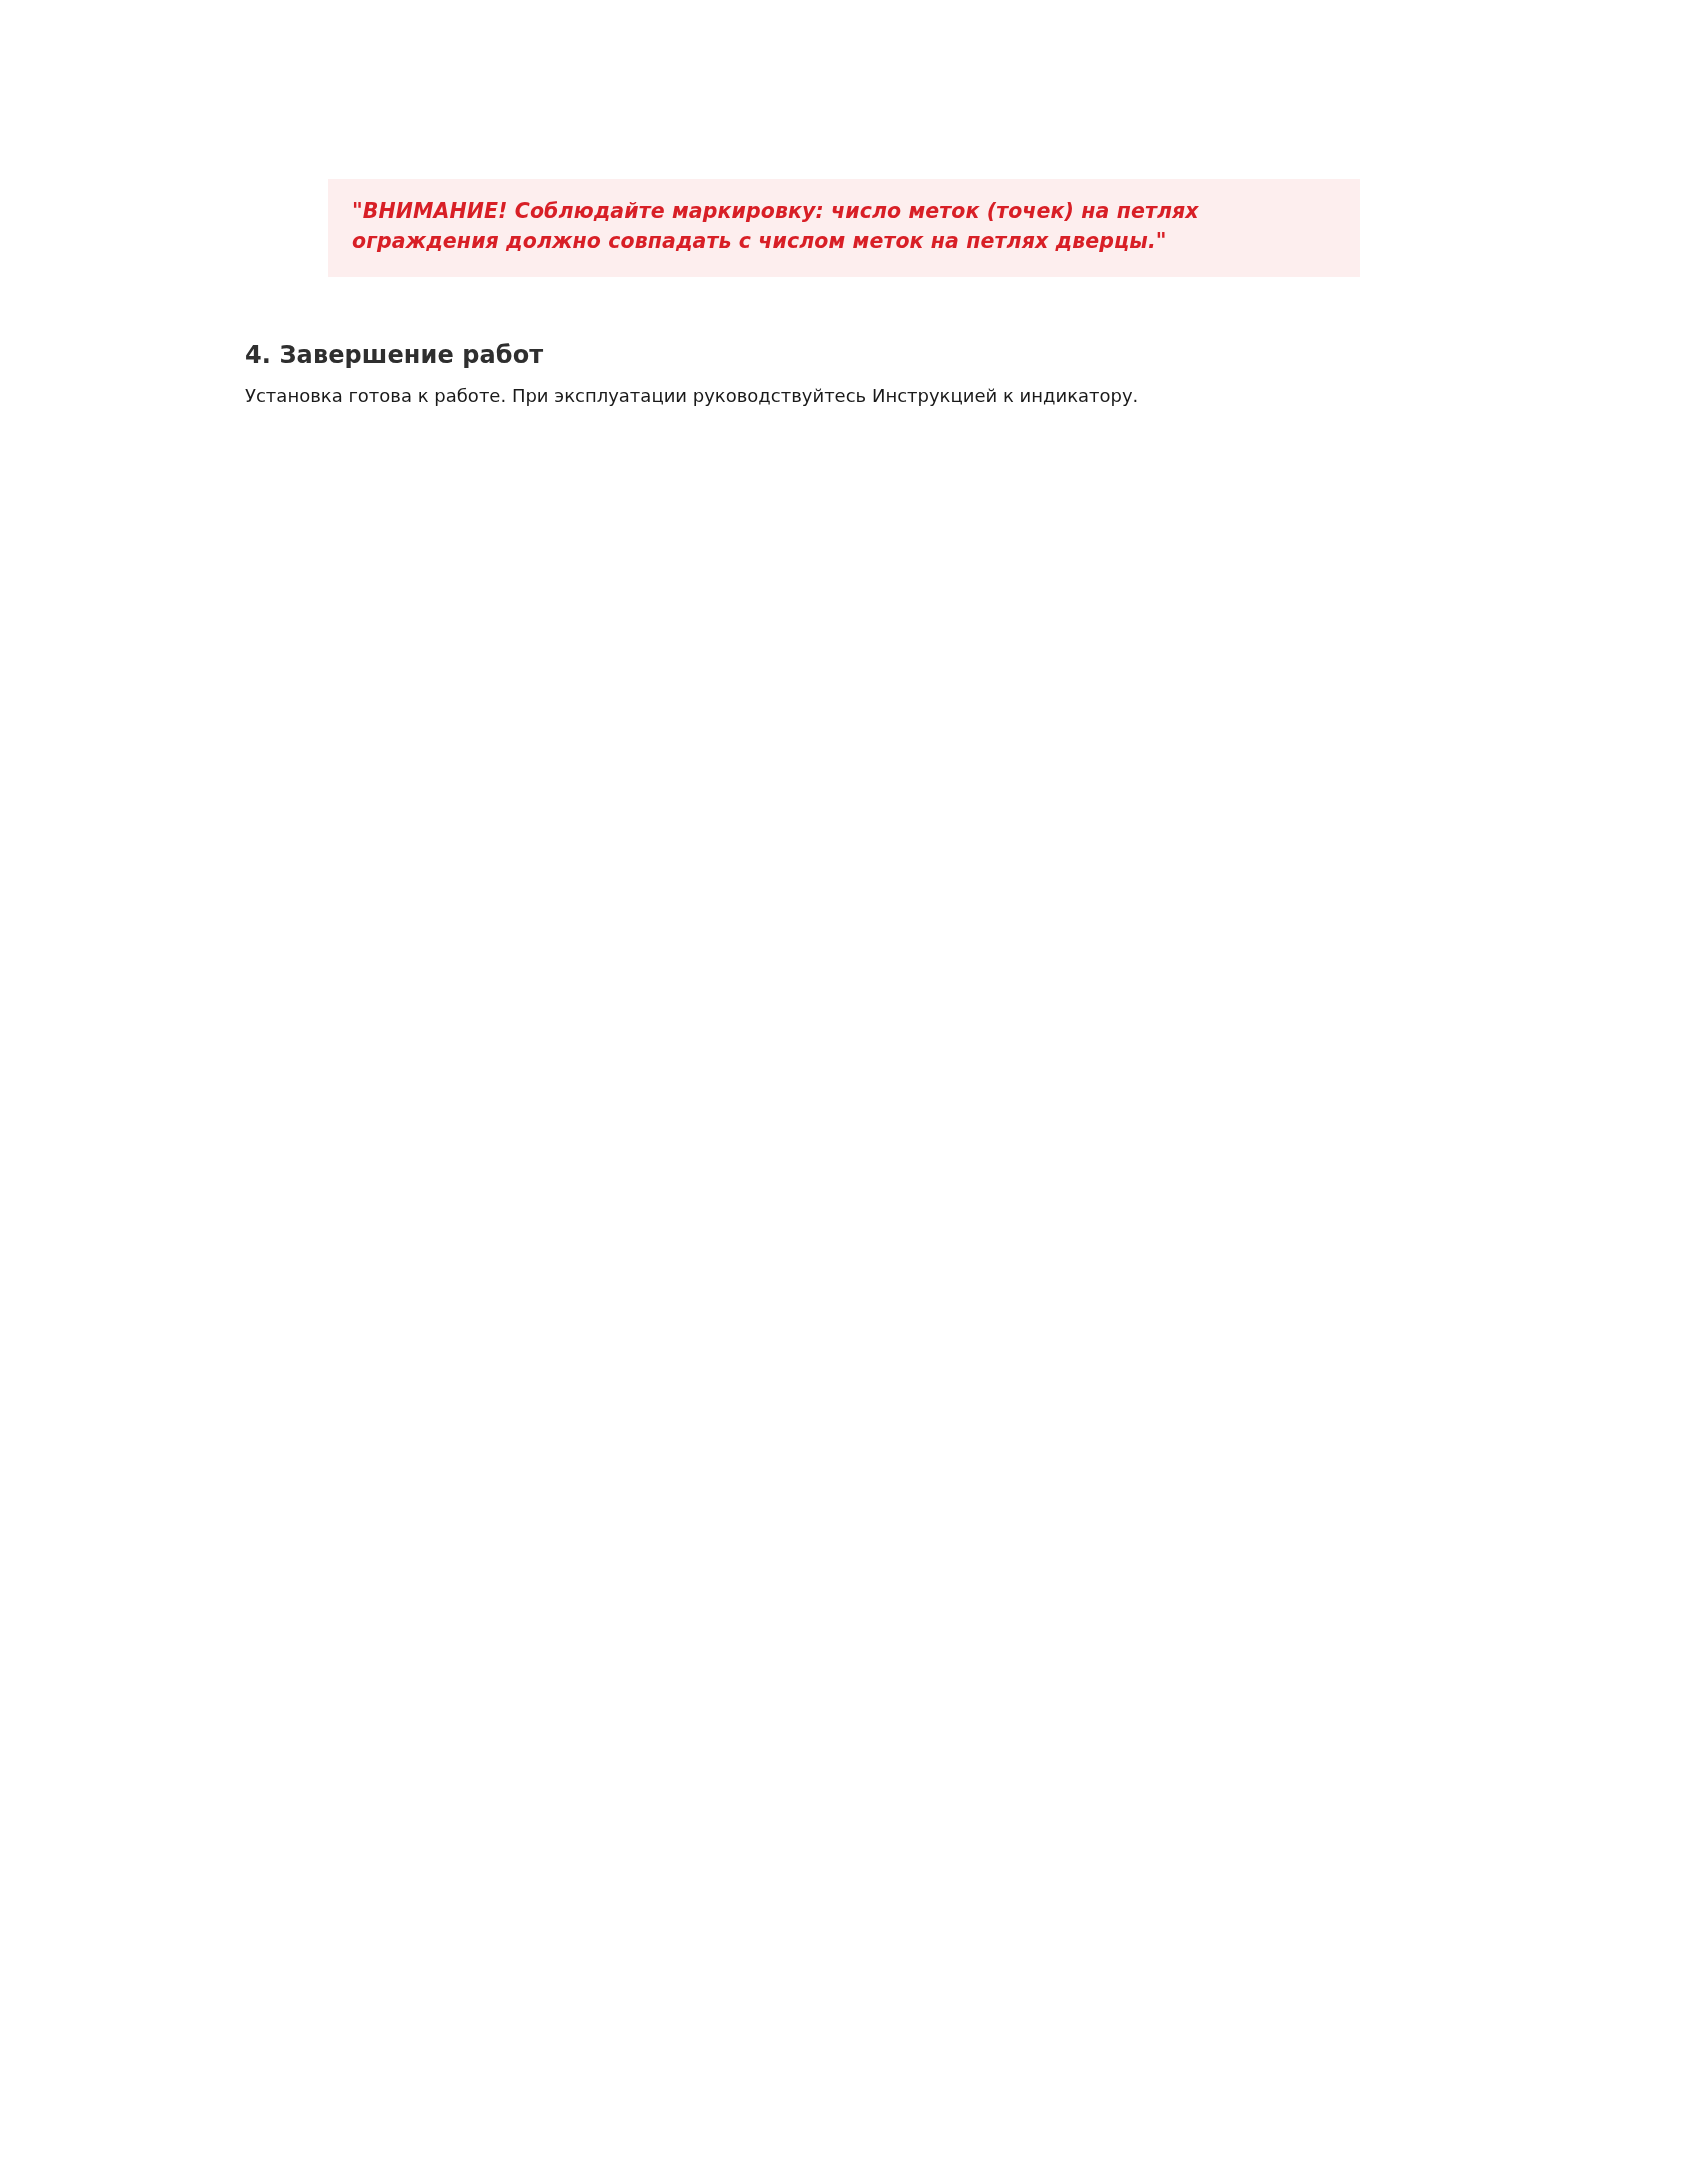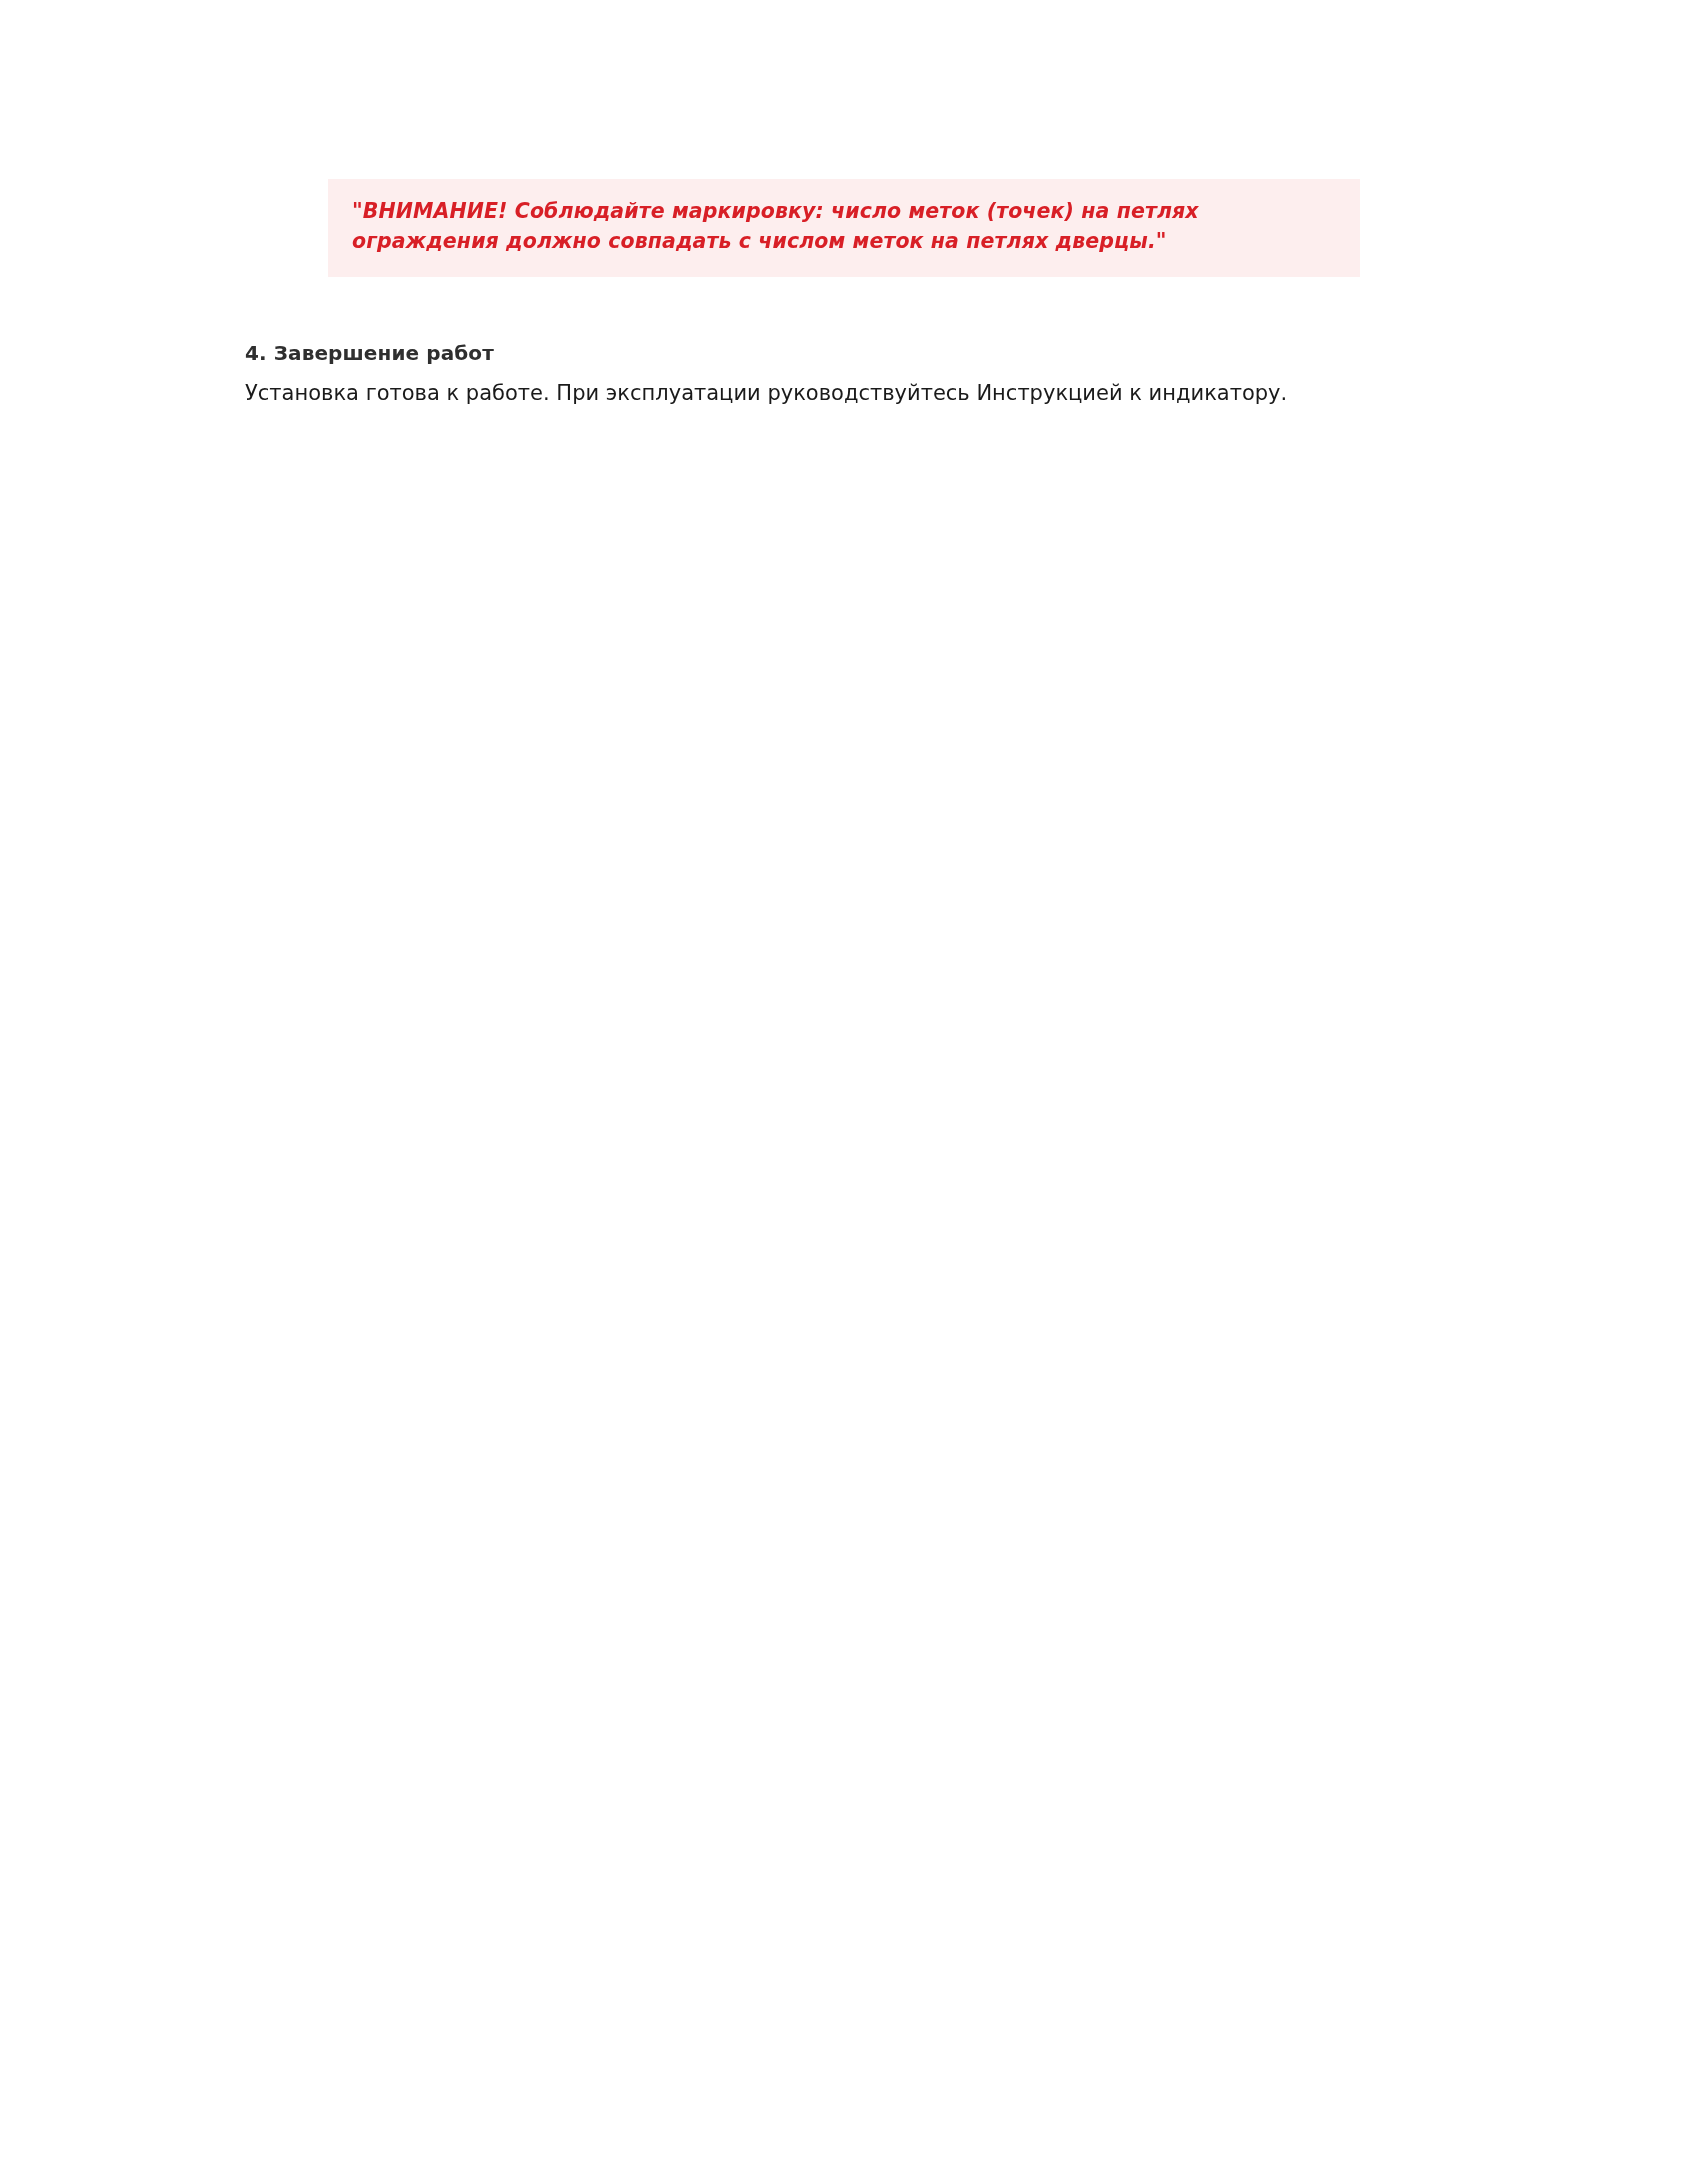--- a/index.html
+++ b/index.html
@@ -49,35 +49,35 @@
     line-height: 1.48;
     letter-spacing: 0.1px;
   }
 
   
   .section-heading {
     margin: 0;
     padding: 0;
     font-family: "DejaVu Sans", sans-serif;
     font-weight: bold;
-    font-size: 20px;
+    font-size: 24px;
     color: #2f2f2f;
     letter-spacing: 0.1px;
   }
   .heading-wrap {
     margin-top: 64px;
   }
 
   
   .body-paragraph {
     margin: 0;
     padding: 0;
     margin-top: 14.6px;
     font-family: "DejaVu Sans", sans-serif;
-    font-size: 21px;
+    font-size: 18px;
     line-height: 1.42;
     color: #1a1a1a;
     text-align: justify;
     width: 1197px;
   }
 </style>
 </head>
 <body>
 
 <div class="page">

